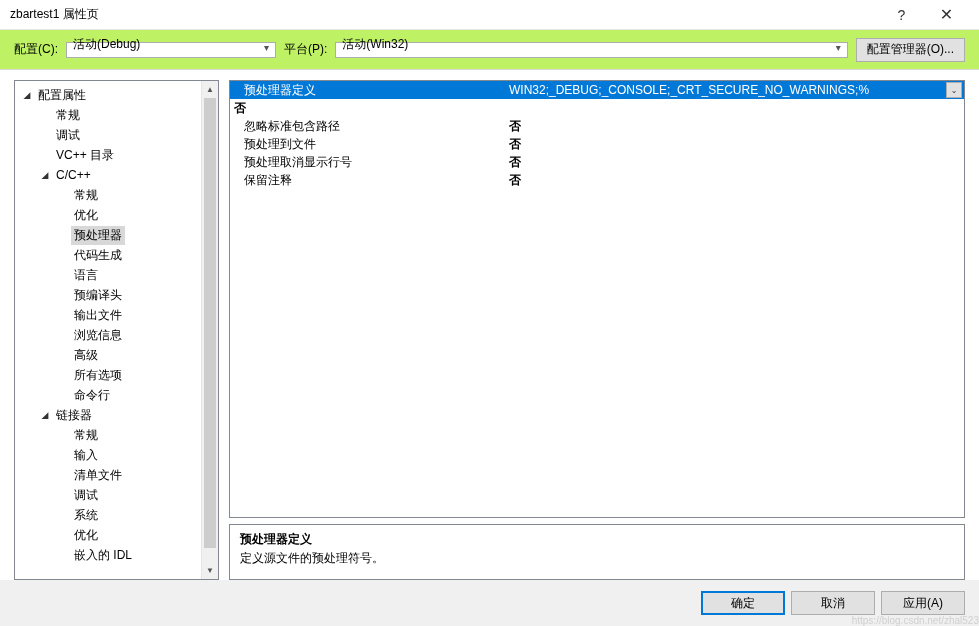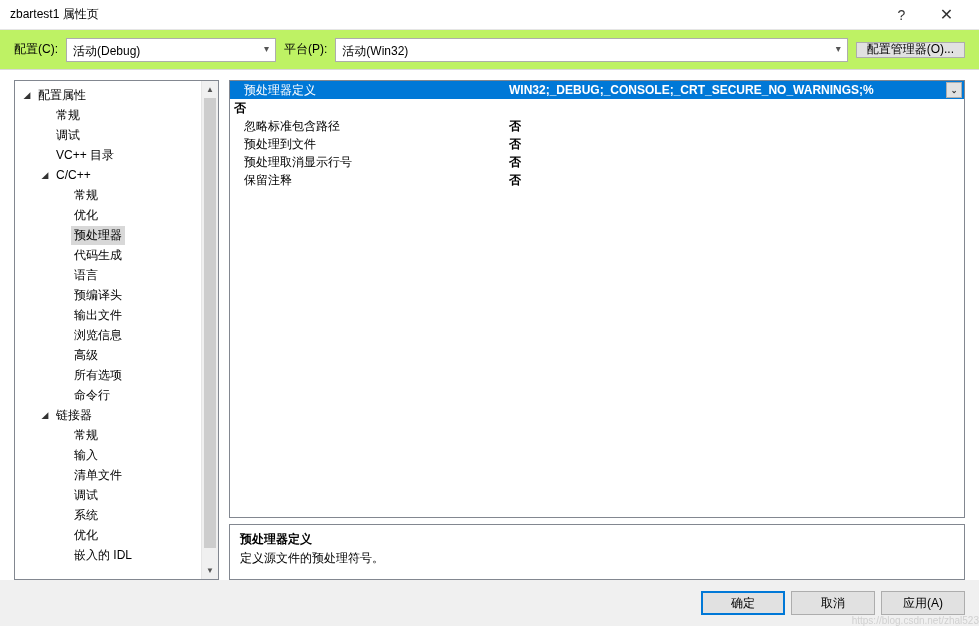--- a/index.html
+++ b/index.html
@@ -3,38 +3,38 @@
 <meta charset="utf-8">
 <style>
 * { box-sizing: border-box; font-family: "Microsoft YaHei", "Segoe UI", sans-serif; font-size: 12px; }
 body { margin: 0; background: #fff; width: 979px; height: 626px; overflow: hidden; }
 .titlebar { height: 30px; display: flex; align-items: center; padding: 0 10px; border-bottom: 1px solid #e5e5e5; }
 .titlebar .title { flex: 1; }
 .titlebar .btn { width: 45px; text-align: center; font-size: 14px; color: #333; }
 .titlebar .close { font-size: 16px; }
 .toolbar { height: 40px; display: flex; align-items: center; padding: 0 14px; gap: 8px; background:#bef264; border-bottom:1px solid #d9d9d9;}
 .toolbar label { white-space: nowrap; }
-.combo { flex: 1; height: 24px; border: 1px solid #adadad; background: #fff; display: flex; align-items: flex-start; justify-content: space-between; padding: 4px 6px; min-width: 80px; }
+.combo { flex: 1; height: 16px; border: 1px solid #adadad; background: #fff; display: flex; align-items: flex-end; justify-content: space-between; padding: 4px 6px; min-width: 80px; }
 .combo .arrow { font-size: 10px; color: #555; }
-.cfg-btn { height: 16px; border: 1px solid #adadad; background: #e1e1e1; padding: 0 10px; white-space: nowrap; display:flex; align-items:center; }
+.cfg-btn { height: 24px; border: 1px solid #adadad; background: #e1e1e1; padding: 0 10px; white-space: nowrap; display:flex; align-items:center; }
 .main { display: flex; height: calc(626px - 30px - 40px - 46px); padding: 10px 14px 0 14px; gap: 10px; }
 .tree-pane { width: 205px; border: 1px solid #828790; background: #fff; overflow: hidden; position:relative; }
 .tree { padding: 4px 0; height:100%; overflow:hidden;}
 .tree .node { height: 20px; display: flex; align-items: center; white-space: nowrap; }
 .tree .exp { width: 12px; text-align:center; font-size:9px; color:#333; display:inline-block; margin-right:2px;}
 .tree .label { padding: 1px 3px; }
 .tree .sel .label { background: #d8d8d8; }
 .right-pane { flex: 1; display: flex; flex-direction: column; gap: 6px; }
 .grid-pane { flex: 1; border: 1px solid #828790; background: #fff; position: relative; overflow:hidden;}
 .grid { width: 100%; }
 .grid .row { display: flex; height: 18px; align-items:center; }
 .grid .row.selected { background: #0078d7; color: #fff; }
 .grid .cell-name { width: 275px; padding-left: 14px; overflow:hidden; white-space:nowrap;}
 .grid .cell-value { flex: 1; padding-left: 4px; font-weight: bold; overflow:hidden; white-space:nowrap; display:flex; align-items:center;}
-.grid .row.selected .cell-value { font-weight: bold; }
+.grid .row.selected .cell-value { font-weight: normal; }
 .grid .dropdown-btn { width:16px; height:16px; border:1px solid #adadad; background:#e1e1e1; display:flex; align-items:center; justify-content:center; font-size:8px; margin-left:auto; margin-right:2px; color:#333;}
 .desc-pane { height: 56px; border: 1px solid #828790; background: #fff; padding: 6px 10px; }
 .desc-pane .hdr { font-weight: bold; margin-bottom: 2px; }
 .footer { height: 46px; display:flex; align-items:center; justify-content:flex-end; padding: 0 14px; gap: 6px; background:#f0f0f0;}
 .footer .btn { width: 84px; height: 24px; border:1px solid #adadad; background:#e1e1e1; display:flex; align-items:center; justify-content:center;}
 .footer .btn.primary { border:2px solid #0078d7; }
 .scroll-track { position:absolute; right:0; top:0; bottom:0; width:17px; background:#f0f0f0; border-left:1px solid #e5e5e5;}
 .scroll-thumb { position:absolute; left:2px; right:2px; background:#cdcdcd; }
 .scroll-arrow { position:absolute; left:0; right:0; height:17px; display:flex; align-items:center; justify-content:center; font-size:8px; color:#555; background:#f0f0f0;}
 .watermark { position:absolute; right:0; bottom:0; font-size:10px; color:#d0d0d0; pointer-events:none;}

